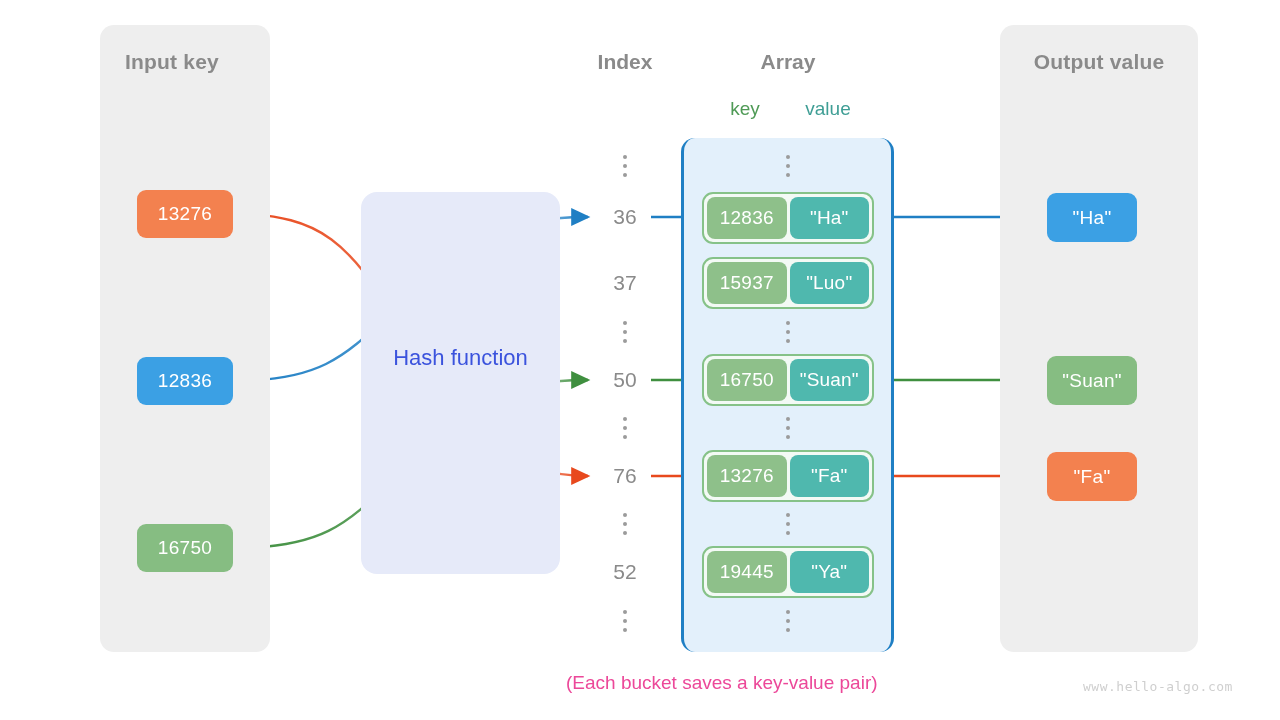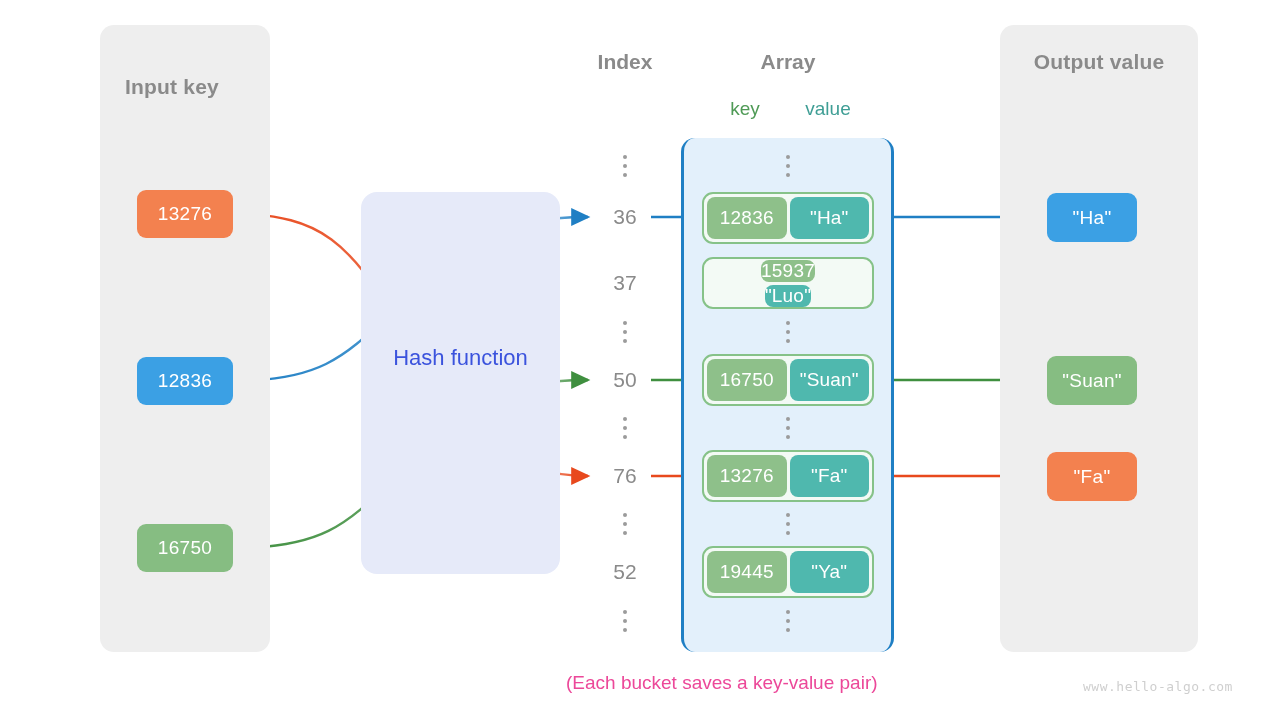--- a/index.html
+++ b/index.html
@@ -157,21 +157,21 @@
     <line x1="1000" y1="217" x2="1042" y2="217" stroke="#7fb8e0" stroke-width="2.2" marker-end="url(#arrBlueL)"></line>
 
     <line x1="893" y1="380" x2="1000" y2="380" stroke="#3f8f3f" stroke-width="2.6"></line>
     <line x1="1000" y1="380" x2="1042" y2="380" stroke="#8dbd8d" stroke-width="2.2" marker-end="url(#arrGreenL)"></line>
 
     <line x1="893" y1="476" x2="1000" y2="476" stroke="#e8491d" stroke-width="2.6"></line>
     <line x1="1000" y1="476" x2="1042" y2="476" stroke="#eba084" stroke-width="2.2" marker-end="url(#arrOrangeL)"></line>
   </svg>
 
   <div class="panel" style="left:100px;top:25px;width:170px;height:627px;"></div>
-  <div class="panel-title" style="left:100px;top:50px;width:144px;margin-top:25px;">Input key</div>
+  <div class="panel-title" style="left:100px;top:50px;width:144px;">Input key</div>
 
   <div class="pill" style="left:137px;top:190px;width:96px;height:48px;background:#f3814f;">13276</div>
   <div class="pill" style="left:137px;top:357px;width:96px;height:48px;background:#3ba0e4;">12836</div>
   <div class="pill" style="left:137px;top:524px;width:96px;height:48px;background:#86bd82;">16750</div>
 
   <div class="hashbox" style="left:361px;top:192px;width:199px;height:382px;"></div>
   <div class="hash-label" style="left:361px;top:345px;width:199px;">Hash function</div>
 
   <div class="col-head" style="left:575px;top:50px;width:100px;">Index</div>
 
@@ -216,21 +216,21 @@
     <i></i>
       <i></i>
       <i></i>
     </div>
 
   <div class="bucket" style="left:702px;top:192px;width:172px;height:52px;">
     <div class="cell-key">12836</div>
     <div class="cell-val">"Ha"</div>
   </div>
 
-  <div class="bucket" style="left:702px;top:257px;width:172px;height:52px;flex-direction:column;">
+  <div class="bucket" style="left:702px;top:257px;width:172px;height:52px;">
     <div class="cell-key">15937</div>
     <div class="cell-val">"Luo"</div>
   </div>
 
   <div class="ell" style="left:778px;top:321px;">
     <i></i>
       <i></i>
       <i></i>
     </div>
 

